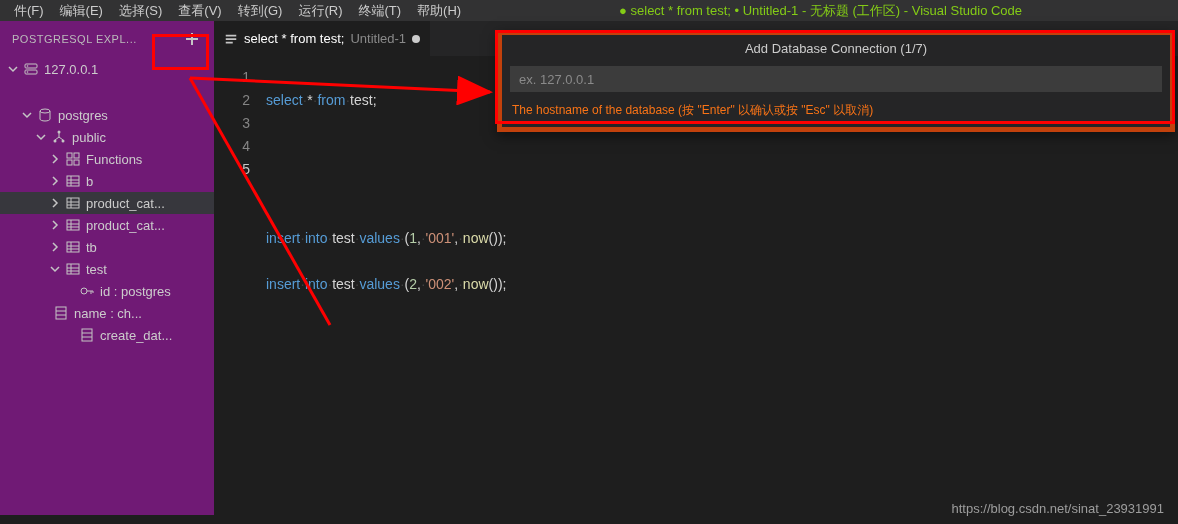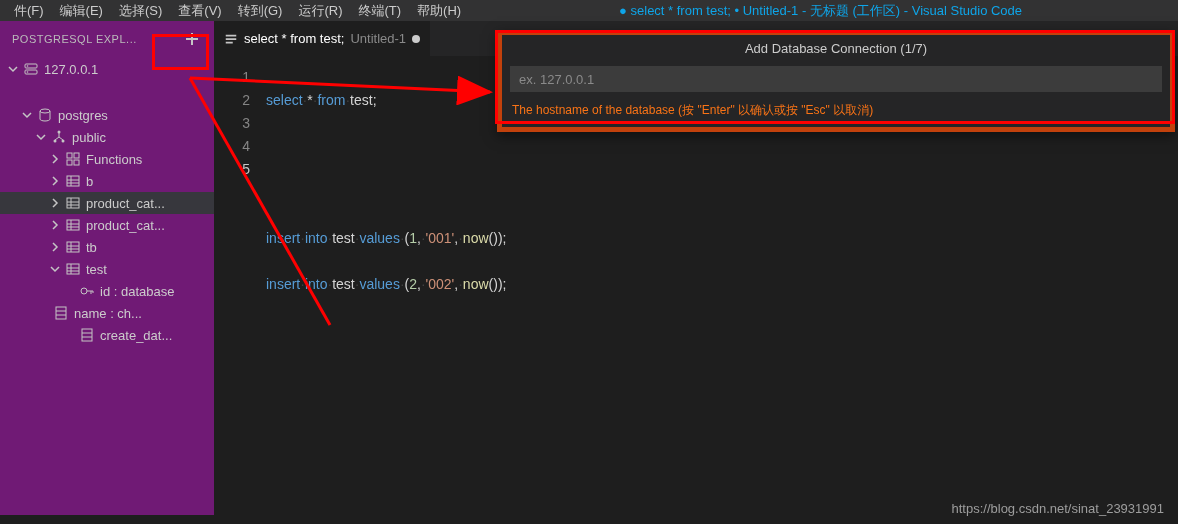--- a/index.html
+++ b/index.html
@@ -1,20 +1,20 @@
 <!DOCTYPE html>
 <html><head>
 <meta charset="utf-8">
 <style>
   * { box-sizing: border-box; margin: 0; padding: 0; font-family: "Segoe UI", "Microsoft YaHei", sans-serif; }
   body { width: 1178px; height: 524px; background: #1e1e1e; color: #cccccc; font-size: 13px; overflow: hidden; position: relative; }
 
   .menubar { height: 21px; background: #323233; display: flex; align-items: center; padding: 0 6px; color: #cccccc; font-size: 13px; }
   .menubar .menu-item { padding: 0 8px; line-height: 30px; cursor: pointer; }
-  .menubar .title { flex: 1; text-align: center; color: #0ea5e9; white-space: nowrap; overflow: hidden; text-overflow: ellipsis; }
+  .menubar .title { flex: 1; text-align: center; color: #84cc16; white-space: nowrap; overflow: hidden; text-overflow: ellipsis; }
 
   .main { display: flex; height: calc(100% - 30px); }
 
   .sidebar { width: 214px; background: #701a75; display: flex; flex-direction: column; }
   .panel-header { height: 35px; display: flex; align-items: center; padding: 0 12px; color: #bbbbbb; font-size: 11px; letter-spacing: 0.5px; justify-content: space-between; }
   .panel-header .label { text-transform: uppercase; }
   .panel-header .actions { display: flex; gap: 8px; }
   .panel-header .icon-btn { width: 20px; height: 20px; display: flex; align-items: center; justify-content: center; cursor: pointer; color: #c5c5c5; }
 
   .tree { flex: 1; overflow: auto; padding-top: 2px; }
@@ -235,21 +235,21 @@
         <div class="tree-row" style="padding-left: 62px;">
           <span class="twist hidden"></span>
           <span class="node-icon">
             <svg width="16" height="16" viewBox="0 0 16 16">
               <circle cx="5" cy="8" r="3" fill="none" stroke="currentColor"></circle>
               <line x1="8" y1="8" x2="14" y2="8" stroke="currentColor"></line>
               <line x1="12" y1="8" x2="12" y2="11" stroke="currentColor"></line>
               <line x1="14" y1="8" x2="14" y2="10" stroke="currentColor"></line>
             </svg>
           </span>
-          <span class="node-label">id : database</span>
+          <span class="node-label">id : postgres</span>
         </div>
         <div class="tree-row" style="padding-left: 36px;">
           <span class="twist hidden"></span>
           <span class="node-icon">
             <svg width="16" height="16" viewBox="0 0 16 16">
               <rect x="3" y="2" width="10" height="12" fill="none" stroke="currentColor"></rect>
               <line x1="3" y1="6" x2="13" y2="6" stroke="currentColor"></line>
               <line x1="3" y1="10" x2="13" y2="10" stroke="currentColor"></line>
             </svg>
           </span>

